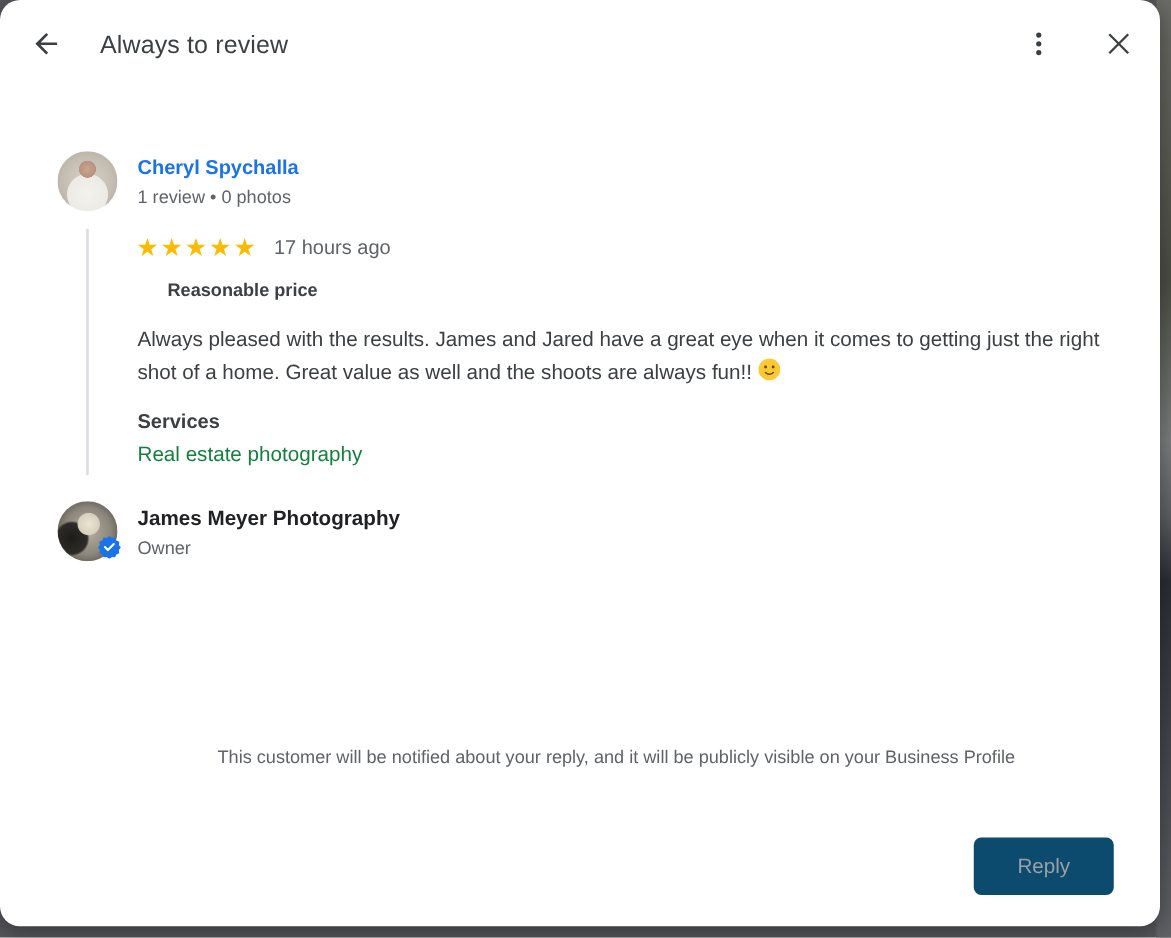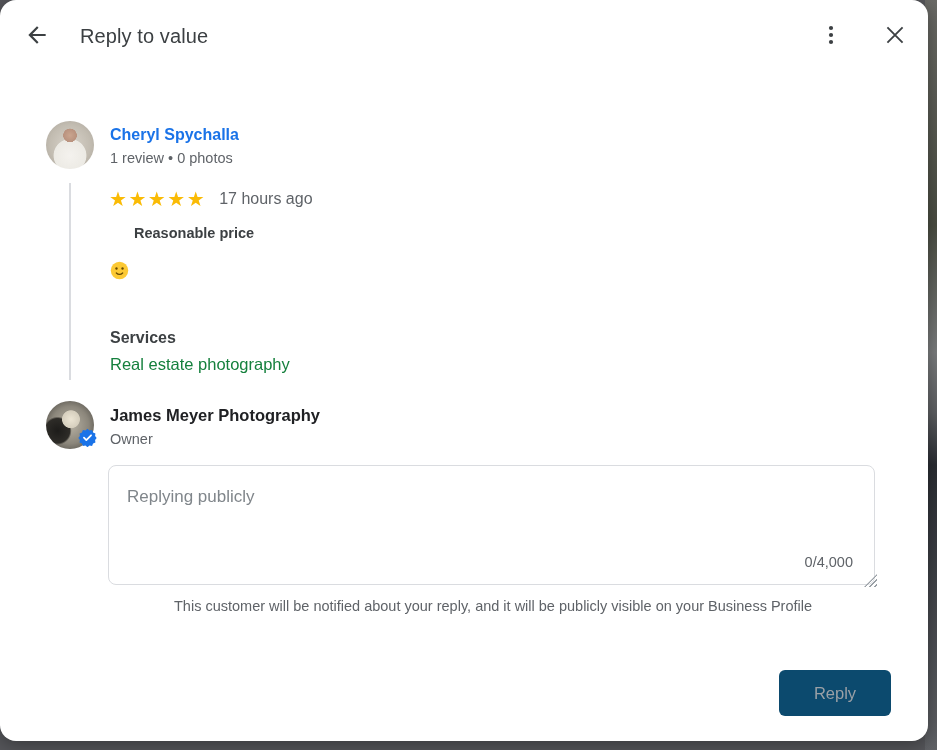--- a/index.html
+++ b/index.html
@@ -146,21 +146,21 @@
 <div class="dialog">
 
   <div class="header">
     <button class="icon-btn back-btn">
       <span>
         <svg width="26" height="26" viewBox="0 0 24 24" fill="#3c4043">
             <path d="M20 11H7.83l5.59-5.59L12 4l-8 8 8 8 1.41-1.41L7.83 13H20v-2z"></path>
           </svg>
       </span>
     </button>
-    <div class="page-title">Reply to value</div>
+    <div class="page-title">Always to review</div>
     <button class="icon-btn kebab-btn">
       <span>
         <svg width="24" height="24" viewBox="0 0 24 24" fill="#3c4043">
             <circle cx="12" cy="5" r="2.1"></circle>
             <circle cx="12" cy="12" r="2.1"></circle>
             <circle cx="12" cy="19" r="2.1"></circle>
           </svg>
       </span>
     </button>
     <button class="icon-btn close-btn">
@@ -175,21 +175,21 @@
   <div class="avatar reviewer-avatar"></div>
   <a class="reviewer-name">Cheryl Spychalla</a>
   <div class="reviewer-meta">1 review • 0 photos</div>
 
   <div class="thread-line"></div>
   <div class="rating-row">
     <span class="stars">★★★★★</span>
     <span class="review-time">17 hours ago</span>
   </div>
   <div class="review-title">Reasonable price</div>
-  <div class="review-body">
+  <div class="review-body"><span>Always pleased with the results. James and Jared have a great eye when it comes to getting just the right shot of a home. Great value as well and the shoots are always fun!!</span>
     <span class="smiley">
       <svg width="19" height="19" viewBox="0 0 24 24">
           <circle cx="12" cy="12" r="11" fill="#fcc934"></circle>
           <circle cx="8.2" cy="9.5" r="1.5" fill="#684a00"></circle>
           <circle cx="15.8" cy="9.5" r="1.5" fill="#684a00"></circle>
           <path d="M8 15.2c1.2 1.2 2.6 1.8 4 1.8s2.8-.6 4-1.8" stroke="#684a00" stroke-width="1.6" fill="none" stroke-linecap="round"></path>
         </svg>
     </span>
   </div>
   <div class="services-label">Services</div>
@@ -198,22 +198,17 @@
   <div class="avatar owner-avatar"></div>
   <span class="verified-badge">
     <svg width="19" height="19" viewBox="0 0 24 24">
         <path fill="#1a73e8" d="M12 1l2.6 2 3.2-.4 1.2 3 3 1.2-.4 3.2 2 2.6-2 2.6.4 3.2-3 1.2-1.2 3-3.2-.4-2.6 2-2.6-2-3.2.4-1.2-3-3-1.2.4-3.2-2-2.6 2-2.6-.4-3.2 3-1.2 1.2-3 3.2.4z"></path>
         <path d="M7.5 12.2l3 3 6-6" stroke="#fff" stroke-width="2.2" fill="none" stroke-linecap="round" stroke-linejoin="round"></path>
       </svg>
   </span>
   <div class="owner-name">James Meyer Photography</div>
   <div class="owner-role">Owner</div>
 
-  <div class="reply-box">
-    <textarea class="reply-textarea" placeholder="Replying publicly" style=""></textarea>
-    <div class="char-counter">0/4,000</div>
-    <div class="resize-grip"></div>
-  </div>
   <div class="notice">This customer will be notified about your reply, and it will be publicly visible on your Business Profile</div>
 
   <button class="reply-button" disabled="">Reply</button>
 
 </div>
 
 </body></html>

